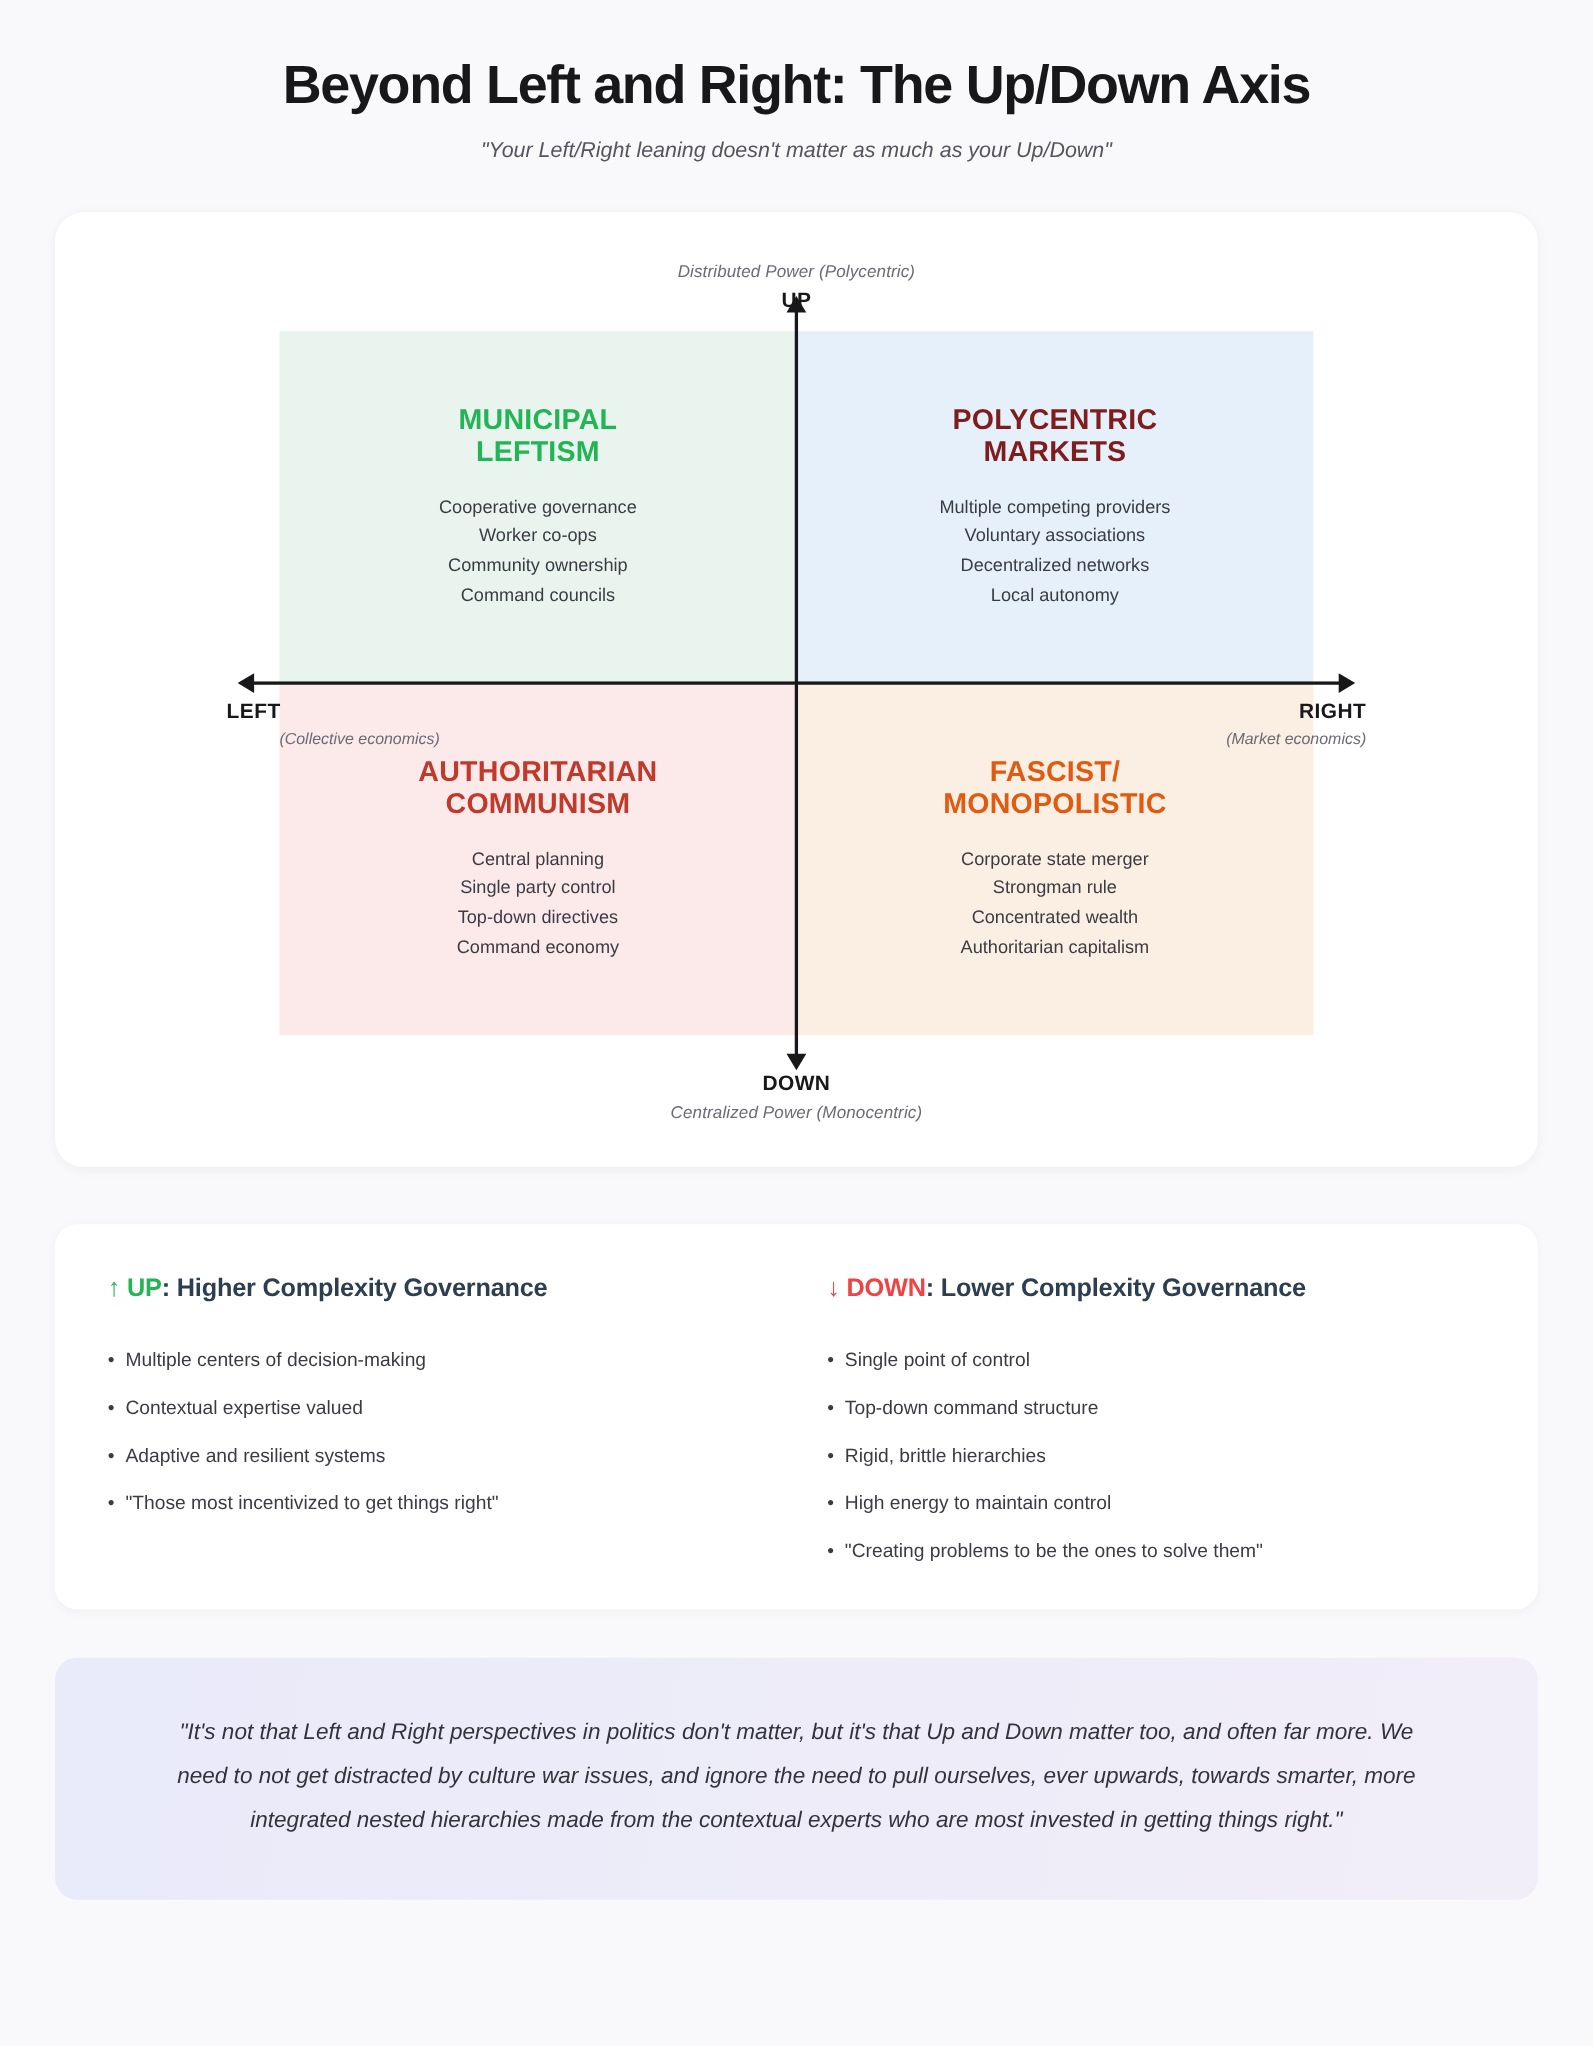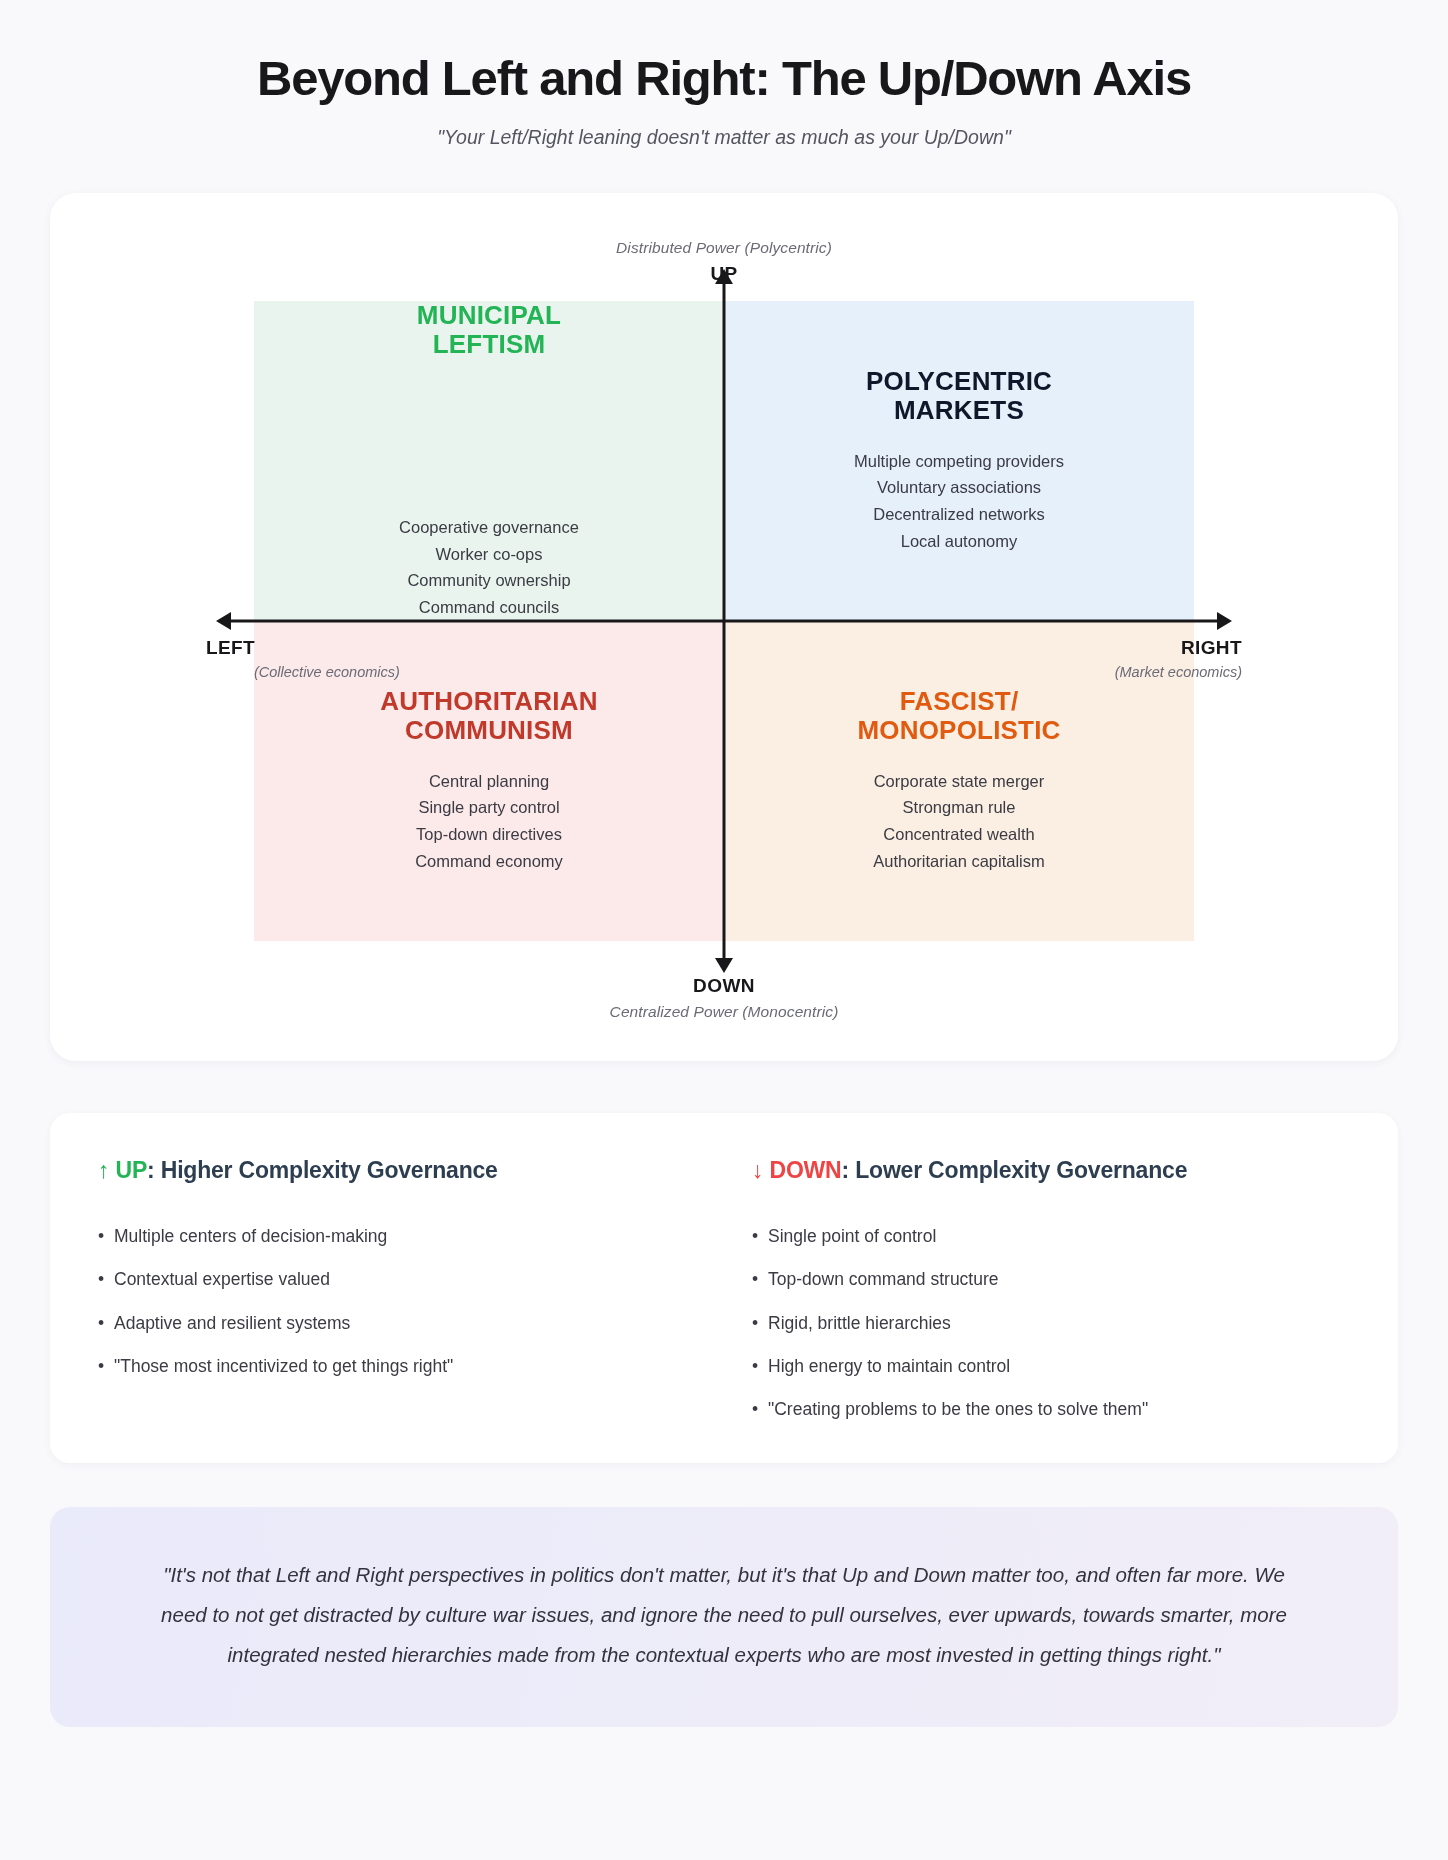--- a/index.html
+++ b/index.html
@@ -69,21 +69,21 @@
   }
 
   .quad {
     display: flex;
     flex-direction: column;
     align-items: center;
     justify-content: center;
     padding: 0 26px;
     text-align: center;
   }
-  .quad.tl { background: #eaf4ee; justify-content: space-between; }
+  .quad.tl { background: #eaf4ee; }
   .quad.tr { background: #e5f0fb; }
   .quad.bl { background: #fceaea; }
   .quad.br { background: #fbeee3; }
 
   .quad-title {
     font-size: 26px;
     font-weight: bold;
     line-height: 1.12;
     letter-spacing: 0.2px;
     margin-bottom: 22px;
@@ -241,21 +241,21 @@
           </div>
           <div class="quad-list">
             <div>Cooperative governance</div>
             <div>Worker co-ops</div>
             <div>Community ownership</div>
             <div>Command councils</div>
           </div>
         </div>
 
         <div class="quad tr" style="background: rgb(229, 240, 251);">
-          <div class="quad-title" style="color: #0f172a;">
+          <div class="quad-title" style="color: #7f1d1d;">
             <span>POLYCENTRIC</span><br>
             <span>MARKETS</span>
           </div>
           <div class="quad-list">
             <div>Multiple competing providers</div>
             <div>Voluntary associations</div>
             <div>Decentralized networks</div>
             <div>Local autonomy</div>
           </div>
         </div>

